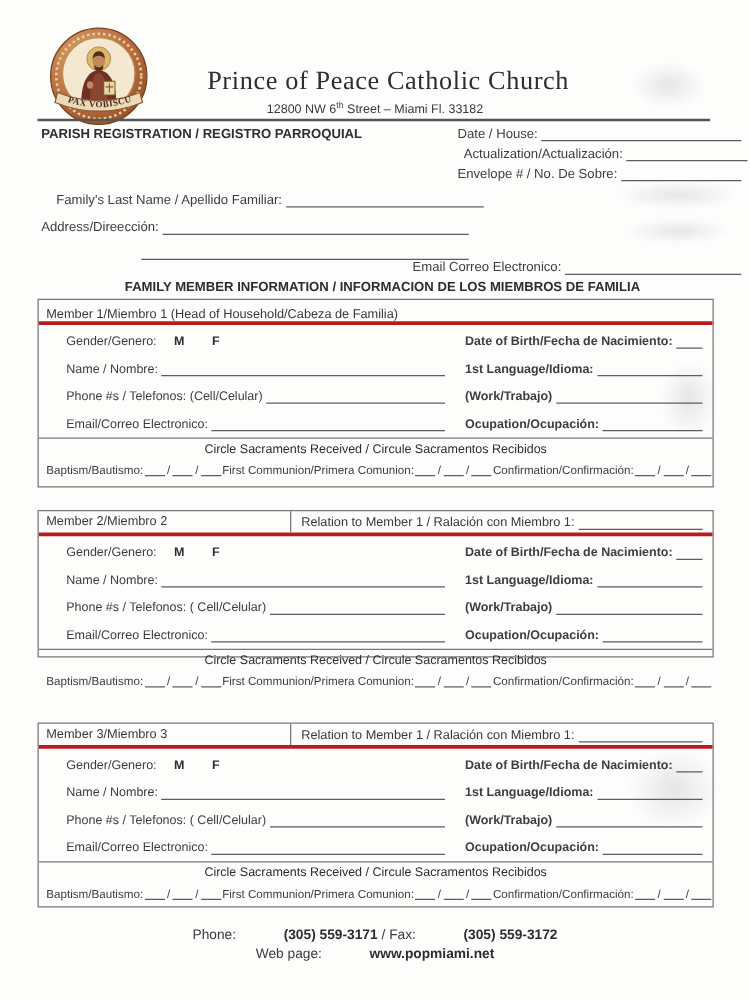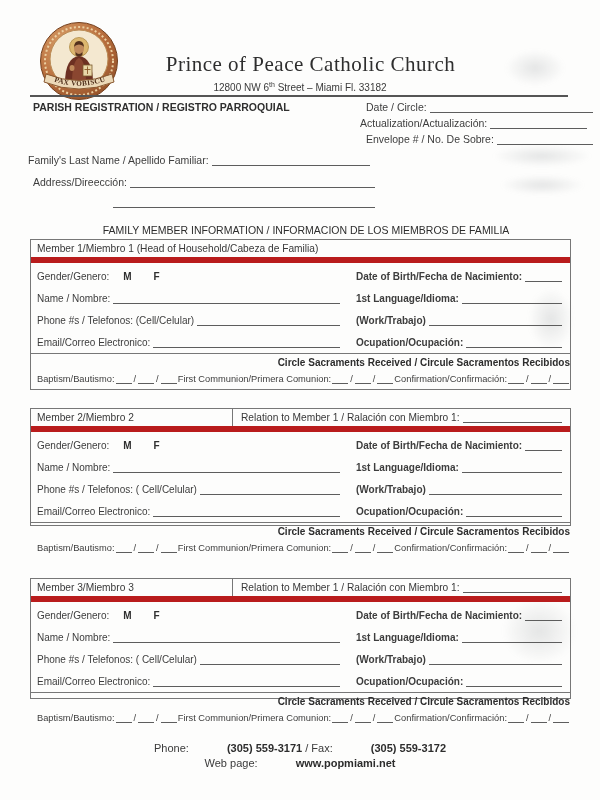--- a/index.html
+++ b/index.html
@@ -25,44 +25,44 @@
     position:absolute; left:30px; right:32px; top:95px;
     border-top:2px solid #555; height:0;
   }
   
   .t-row { position:absolute; display:flex; align-items:flex-end; white-space:nowrap; }
   .bold { font-weight:bold; color:#2f2f2f; }
   .fill { flex:1; border-bottom:1px solid #5d5d5d; height:11px; margin-left:3px; min-width:15px; }
   .bl   { display:inline-block; border-bottom:1px solid #5d5d5d; height:10px; }
   .section-title {
     position:absolute; left:0; right:16px; top:224px; text-align:center;
-    font-weight:normal; font-size:10.5px; color:#2d2d2d;margin-left:28px;
+    font-weight:bold; font-size:10.5px; color:#2d2d2d;margin-left:28px;
   }
   
   .member-box {
     position:absolute; left:30px; width:541px; box-sizing:border-box;
     border:1px solid #777; background:transparent; font-size:10px;
   }
   .mb-header {
-    height:17px; border-bottom:6px solid #b91c1c; display:flex; align-items:center;
+    height:17px; border-bottom:3px solid #b91c1c; display:flex; align-items:flex-end;
     font-size:10.2px; color:#383838;
   }
   .mb-title { padding-left:6px; }
   .cell-l { width:202px; box-sizing:border-box; border-right:1px solid #777;
             height:100%; display:flex; align-items:center; padding-left:6px; }
   .cell-r { flex:1; display:flex; align-items:flex-end; padding:0 8px 2px 8px; }
   .mb-rows { padding:2px 8px 0 6px; }
   .m-row { display:flex; align-items:flex-end; height:22px; }
   .m-row.gender { height:17px; }
-  .m-left  { width:303px; display:flex; align-items:flex-end; white-space:nowrap; }
+  .m-left  { width:303px; display:flex; align-items:flex-end; white-space:nowrap;margin-left:16px; }
   .m-right { flex:1; display:flex; align-items:center; white-space:nowrap; margin-left:16px;font-weight:bold; }
   .mf { font-weight:bold; color:#2f2f2f; margin-left:14px; }
   .mf.f { margin-left:22px; }
   .sac { margin-top:5px; border-top:1px solid #777; }
-  .sac-title { text-align:right; font-weight:bold; font-size:10px; color:#2d2d2d; padding-top:3px; }
+  .sac-title { text-align:center; font-weight:normal; font-size:10px; color:#2d2d2d; padding-top:3px; }
   .sac-row { display:flex; justify-content:space-between; padding:6px 8px 0 6px;
              font-size:9.3px; white-space:nowrap; }
   .sac-group { display:flex; align-items:flex-end; }
   .sac-group .bl { width:16px; height:9px; margin:0 1px; }
   .sl { margin:0 1px; }
   
   .footer { position:absolute; left:0; right:0; top:742px; text-align:center;
             font-size:11px; color:#3a3a3a; }
   .footer .line2 { margin-top:3px; }
   .b { font-weight:bold; color:#2d2d2d;padding-left:35px; }
@@ -107,41 +107,45 @@
   <div class="header-rule"></div>
 
   <div class="smudge" style="left:505px;top:50px;width:60px;height:36px"></div>
   <div class="smudge" style="left:492px;top:145px;width:100px;height:22px"></div>
   <div class="smudge" style="left:500px;top:175px;width:85px;height:20px"></div>
   <div class="smudge" style="left:528px;top:288px;width:46px;height:62px"></div>
   <div class="smudge" style="left:502px;top:598px;width:75px;height:66px"></div>
 
   <div class="t-row bold" style="left:33px;top:101px">PARISH REGISTRATION / REGISTRO PARROQUIAL</div>
   <div class="t-row" style="left:366px;top:101px;width:227px">
-    <span>Date / Circle:</span>
-      <span class="fill"></span>
-  </div>
-  <div class="t-row" style="left:360px;top:117px;width:227px">
+    <span>Date / House:</span>
+      <span class="fill"></span>
+  </div>
+  <div class="t-row" style="left:371px;top:117px;width:227px">
     <span>Actualization/Actualización:</span>
       <span class="fill"></span>
   </div>
   <div class="t-row" style="left:366px;top:133px;width:227px">
     <span>Envelope # / No. De Sobre:</span>
       <span class="fill"></span>
   </div>
-  <div class="t-row" style="left:28px;top:154px;width:342px">
+  <div class="t-row" style="left:45px;top:154px;width:342px">
     <span>Family's Last Name / Apellido Familiar:</span>
       <span class="fill"></span>
   </div>
   <div class="t-row" style="left:33px;top:176px;width:342px">
     <span>Address/Direección:</span>
       <span class="fill"></span>
   </div>
   <div class="t-row" style="left:113px;top:196px;width:262px">
     <span class="fill" style="margin-left:0"></span>
+  </div>
+  <div class="t-row" style="left:330px;top:208px;width:263px">
+    <span>Email Correo Electronico:</span>
+      <span class="fill"></span>
   </div>
 
   <div class="section-title">FAMILY MEMBER INFORMATION / INFORMACION DE LOS MIEMBROS DE FAMILIA</div>
 
   <div class="member-box" style="top:239px;height:151px">
     <div class="mb-header">
       <span class="mb-title">Member 1/Miembro 1 (Head of Household/Cabeza de Familia)</span>
     </div>
     <div class="mb-rows">
       <div class="m-row gender">
@@ -292,21 +296,21 @@
           <span class="bl"></span>
             <span class="sl">/</span>
             <span class="bl"></span>
             <span class="sl">/</span>
             <span class="bl"></span>
         </div>
       </div>
     </div>
   </div>
 
-  <div class="member-box" style="top:578px;height:121px">
+  <div class="member-box" style="top:578px;height:148px">
     <div class="mb-header">
       <span class="cell-l">Member 3/Miembro 3</span>
       <span class="cell-r">
         <span>Relation to Member 1 / Ralación con Miembro 1:</span>
           <span class="fill"></span>
       </span>
     </div>
     <div class="mb-rows">
       <div class="m-row gender">
         <div class="m-left">

